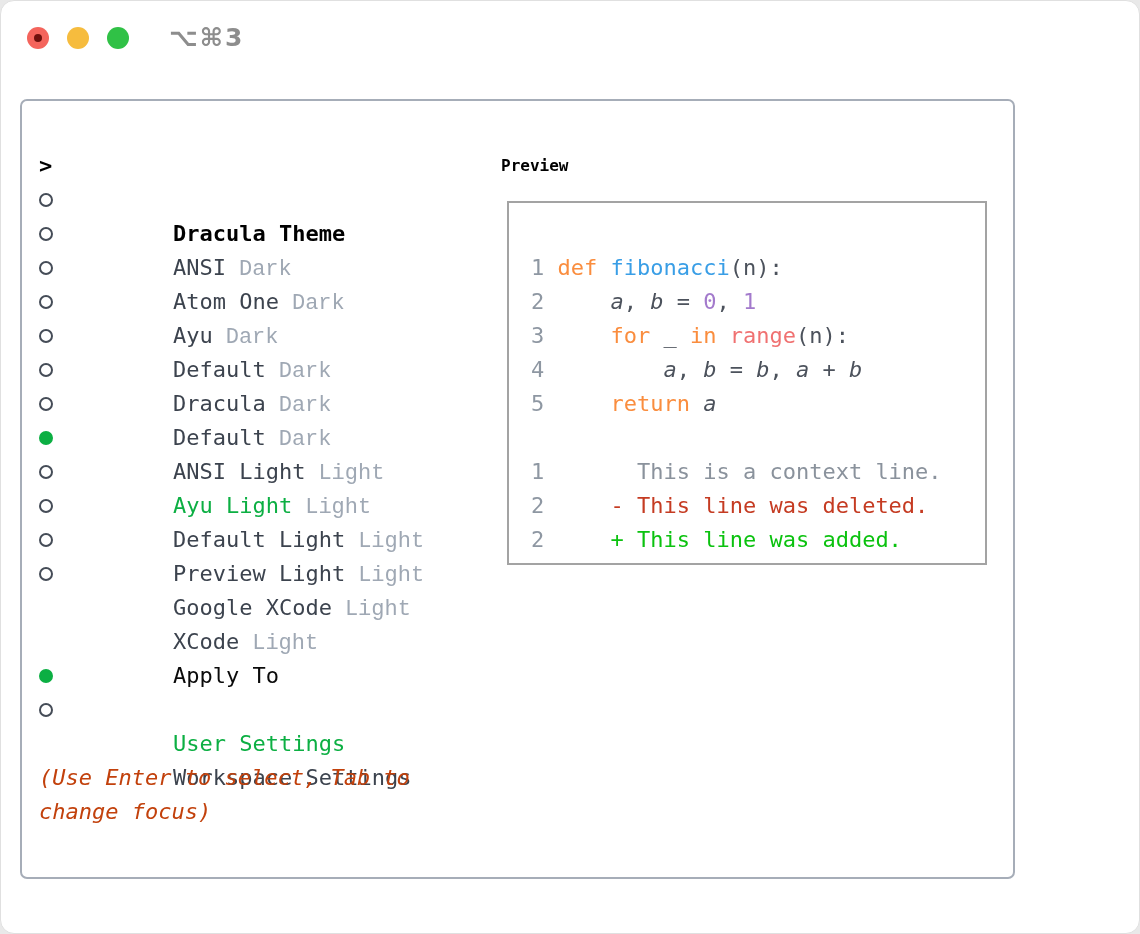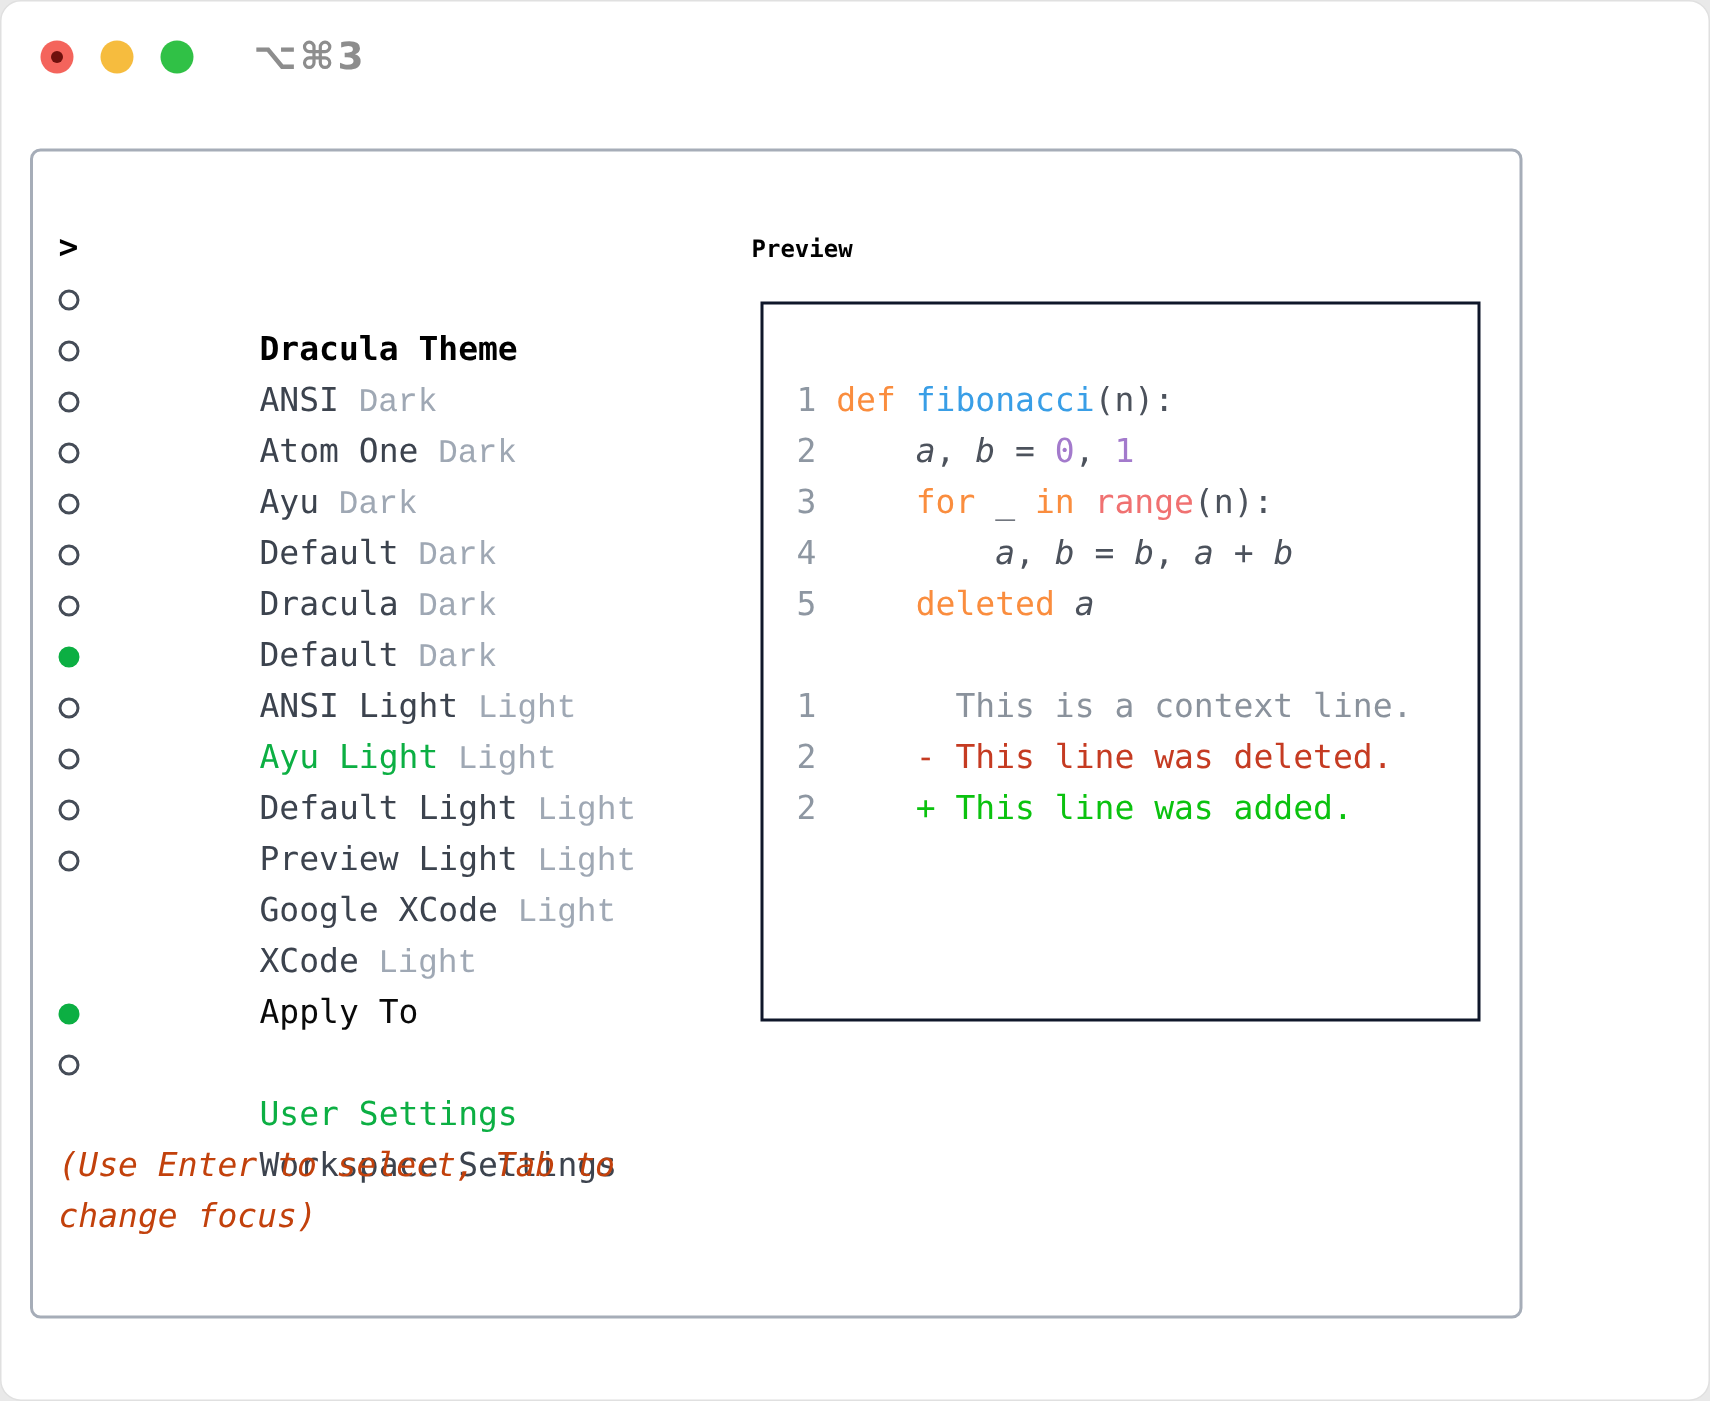--- a/index.html
+++ b/index.html
@@ -50,22 +50,22 @@
   .sel .nm { color:#0caf43; }
   .tag { color:#9fa8b4; margin-left:13px;font-family:Liberation Mono, monospace; }
   .spacer { height:34px; }
   .hint { color:#c2410c;font-style:italic; }
   
   .preview-title {
     position:absolute; left:479px; top:48px; height:34px; line-height:34px;
     font-size:16px; font-weight:bold; color:#000;
   }
   .preview-box {
-    position:absolute; left:485px; top:100px; width:480px; height:480px;
-    border:2px solid #0f172a; background:#fff;
+    position:absolute; left:485px; top:100px; width:480px; height:364px;
+    border:2px solid #a3a3a3; background:#fff;
     padding:48px 0 0 22px; overflow:hidden;
   }
   .cl { height:34px; line-height:34px; font-size:22px; white-space:pre; }
   .tok-n { color:#8e97a2; }
   .tok-k { color:#fa8d3e; }
   .tok-f { color:#399ee6; }
   .tok-p { color:#4c525c; }
   .tok-v { color:#4c525c; font-style:italic; }
   .tok-c { color:#a37acc; }
   .tok-r { color:#f07171; }
@@ -164,21 +164,21 @@
 
     </div>
 
     <div class="preview-title">Preview</div>
 
     <div class="preview-box">
       <div class="cl"><span class="tok-n">1 </span><span class="tok-k">def </span><span class="tok-f">fibonacci</span><span class="tok-p">(n):</span></div>
       <div class="cl"><span class="tok-n">2</span><span class="tok-p">     </span><span class="tok-v">a</span><span class="tok-p">, </span><span class="tok-v">b</span><span class="tok-p"> = </span><span class="tok-c">0</span><span class="tok-p">, </span><span class="tok-c">1</span></div>
       <div class="cl"><span class="tok-n">3</span><span class="tok-p">     </span><span class="tok-k">for </span><span class="tok-p">_ </span><span class="tok-k">in </span><span class="tok-r">range</span><span class="tok-p">(n):</span></div>
       <div class="cl"><span class="tok-n">4</span><span class="tok-p">         </span><span class="tok-v">a</span><span class="tok-p">, </span><span class="tok-v">b</span><span class="tok-p"> = </span><span class="tok-v">b</span><span class="tok-p">, </span><span class="tok-v">a</span><span class="tok-p"> + </span><span class="tok-v">b</span></div>
-      <div class="cl"><span class="tok-n">5</span><span class="tok-p">     </span><span class="tok-k">deleted </span><span class="tok-v">a</span></div>
+      <div class="cl"><span class="tok-n">5</span><span class="tok-p">     </span><span class="tok-k">return </span><span class="tok-v">a</span></div>
       <div class="cl"></div>
       <div class="cl"><span class="tok-n">1</span><span class="tok-x">       This is a context line.</span></div>
       <div class="cl"><span class="tok-n">2</span><span class="tok-d">     - This line was deleted.</span></div>
       <div class="cl"><span class="tok-n">2</span><span class="tok-a">     + This line was added.</span></div>
     </div>
 
   </div>
 </div>
 
 </body></html>

